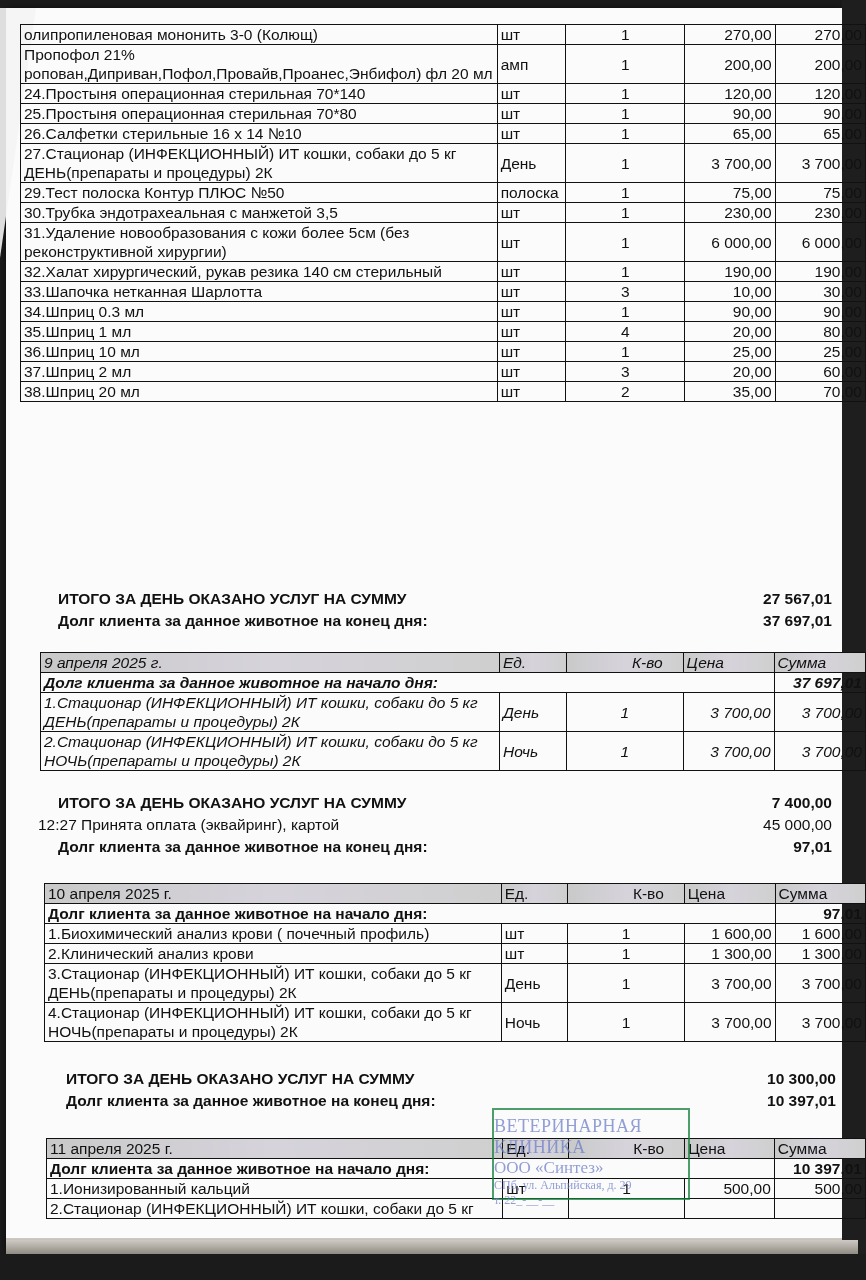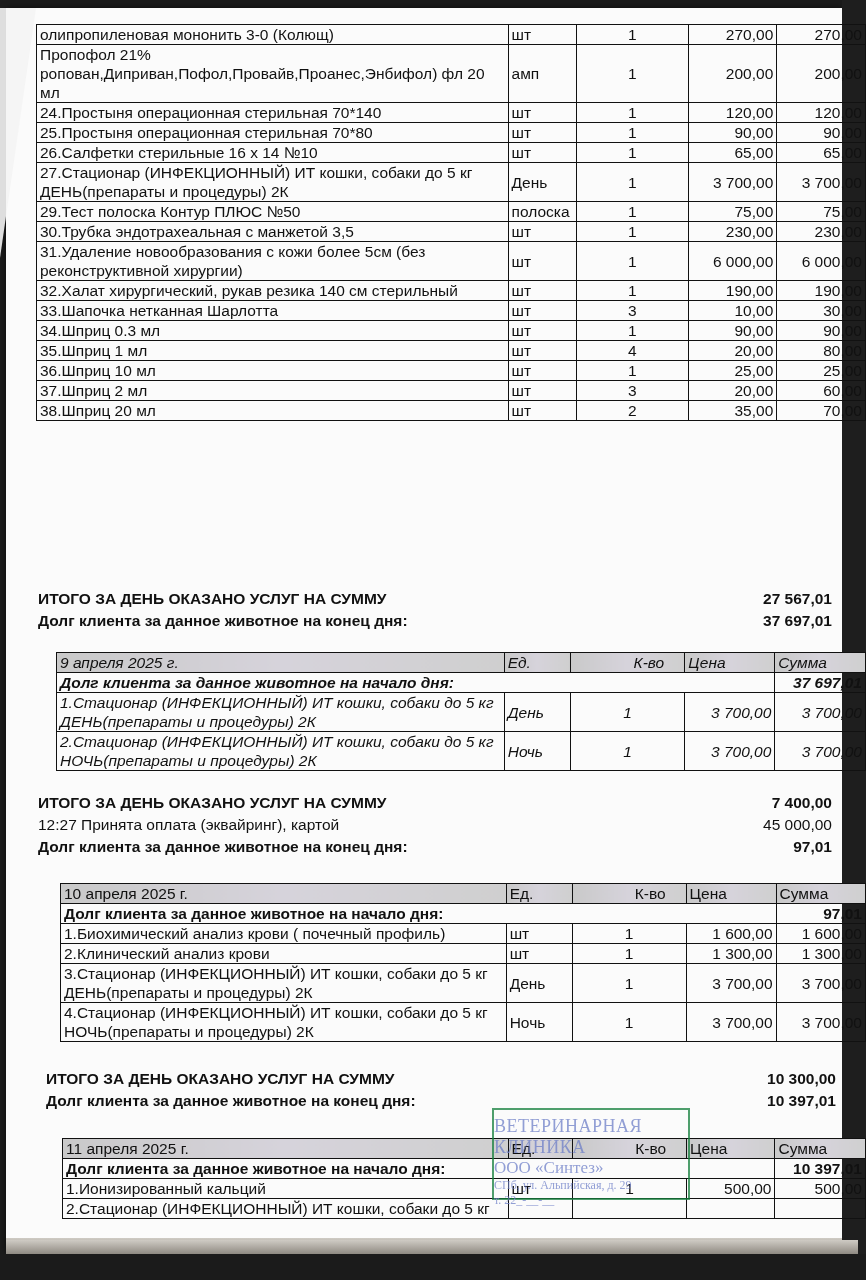--- a/index.html
+++ b/index.html
@@ -21,41 +21,41 @@
     opacity:.9;
   }
   .bottom-edge {
     position:absolute; left:6px; top:1238px; width:852px; height:14px;
     background:linear-gradient(#cfcbc4,#8f8a82);
   }
   .right-dark {
     position:absolute; left:842px; top:0; width:24px; height:1280px;
     background:#1e1e1e;
   }
-  table { border-collapse:collapse; position:absolute; color:#111;margin-left:16px; }
+  table { border-collapse:collapse; position:absolute; color:#111; }
   td {
     border:1.5px solid #111; padding:0 3px; font-size:15.5px; line-height:19px;
     vertical-align:middle; white-space:nowrap;
   }
   td.name { width:478px; white-space:normal; }
   td.unit { width:62px; }
   td.qty { width:124px; text-align:center; }
   td.price { width:86px; text-align:right; }
   td.sum { width:86px; text-align:right; }
   tr.hdr td { background:linear-gradient(90deg,#c9c9c9,#d6d3db,#cfcfcf); font-size:15.5px; }
   tr.hdr td.qty { text-align:right; padding-right:20px; }
   tr.hdr td.price { text-align:left; }
   tr.hdr td.sum { text-align:left; }
   tr.debt td { font-weight:bold; }
   .summary {
     position:absolute; left:38px; width:794px; color:#111;
     font-size:15.5px; line-height:22px;
   }
   .summary .row { display:flex; justify-content:space-between; }
-  .summary .b { font-weight:bold; }
+  .summary .b { font-weight:bold;margin-left:20px; }
   .stamp {
     position:absolute; left:492px; top:1108px; width:194px; height:88px;
     border:2px solid #15803d; color:#6e7fc8; opacity:.75;
     font-family:"Liberation Serif", serif; text-align:left;
   }
   .stamp .l1 { font-size:18px; letter-spacing:.5px; margin-top:6px; }
   .stamp .l2 { font-size:17px; }
   .stamp .l3 { font-size:12px; }
 </style>
 </head>

